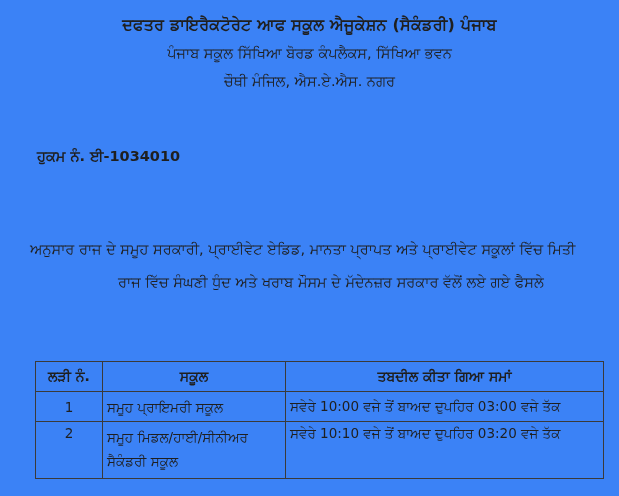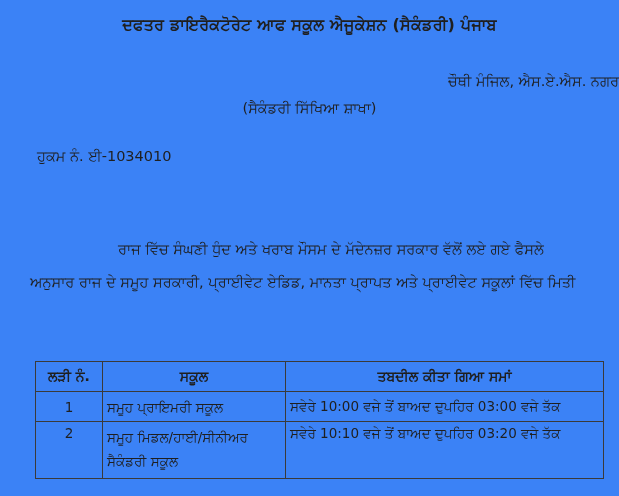--- a/index.html
+++ b/index.html
@@ -12,25 +12,25 @@
   }
   .page {
     position:relative;
     width:619px; height:496px;
     background:#3b82f6;
     overflow:hidden;
   }
   .center-line { position:absolute; left:0; width:619px; text-align:center; }
   .hdr1 { top:15px;  font-size:16px;   font-weight:bold; letter-spacing:0.2px; }
   .hdr2 { top:45px;  font-size:14.5px; font-weight:500; }
-  .hdr3 { top:73px;  font-size:14.5px; font-weight:500;text-align:right; }
+  .hdr3 { top:73px;  font-size:14.5px; font-weight:500; }
   .hdr4 { top:100px; font-size:14.5px; font-weight:500; }
 
   .order-line { position:absolute; left:37px; font-size:14.5px; }
-  .order-no   { top:148px; }
+  .order-no   { top:148px;font-weight:bold; }
   .order-date { top:178px; }
 
   .body-para {
     position:absolute;
     left:30px; top:233px; width:564px;
     font-size:14.5px;
     line-height:33px;
   }
   .body-para .pline { white-space:nowrap; }
   .body-para .indent { text-indent:88px; }
@@ -64,28 +64,28 @@
   td.sr { text-align:center; }
   td.school-cell { line-height:24px; padding-right:0; }
   td.time-cell   { white-space:nowrap;margin-left:7px; }
 </style>
 </head>
 <body>
 
 <div class="page">
 
   <div class="center-line hdr1">ਦਫਤਰ ਡਾਇਰੈਕਟੋਰੇਟ ਆਫ ਸਕੂਲ ਐਜੂਕੇਸ਼ਨ (ਸੈਕੰਡਰੀ) ਪੰਜਾਬ</div>
+  <div class="center-line hdr2">ਪੰਜਾਬ ਸਕੂਲ ਸਿੱਖਿਆ ਬੋਰਡ ਕੰਪਲੈਕਸ, ਸਿੱਖਿਆ ਭਵਨ</div>
   <div class="center-line hdr3">ਚੌਥੀ ਮੰਜਿਲ, ਐਸ.ਏ.ਐਸ. ਨਗਰ</div>
-  <div class="center-line hdr4">(ਸੈਕੰਡਰੀ ਸਿੱਖਿਆ ਸ਼ਾਖਾ)</div>
 
   <div class="order-line order-no">ਹੁਕਮ ਨੰ. ਈ-1034010</div>
 
   <div class="body-para">
+    <div class="pline">ਅਨੁਸਾਰ ਰਾਜ ਦੇ ਸਮੂਹ ਸਰਕਾਰੀ, ਪ੍ਰਾਈਵੇਟ ਏਡਿਡ, ਮਾਨਤਾ ਪ੍ਰਾਪਤ ਅਤੇ ਪ੍ਰਾਈਵੇਟ ਸਕੂਲਾਂ ਵਿੱਚ ਮਿਤੀ</div>
     <div class="pline indent">ਰਾਜ ਵਿੱਚ ਸੰਘਣੀ ਧੁੰਦ ਅਤੇ ਖਰਾਬ ਮੌਸਮ ਦੇ ਮੱਦੇਨਜ਼ਰ ਸਰਕਾਰ ਵੱਲੋਂ ਲਏ ਗਏ ਫੈਸਲੇ</div>
-    <div class="pline">ਅਨੁਸਾਰ ਰਾਜ ਦੇ ਸਮੂਹ ਸਰਕਾਰੀ, ਪ੍ਰਾਈਵੇਟ ਏਡਿਡ, ਮਾਨਤਾ ਪ੍ਰਾਪਤ ਅਤੇ ਪ੍ਰਾਈਵੇਟ ਸਕੂਲਾਂ ਵਿੱਚ ਮਿਤੀ</div>
   </div>
 
   <table class="time-table">
     <colgroup>
         <col class="c1">
         <col class="c2">
         <col class="c3">
       </colgroup>
     <thead>
       <tr>

